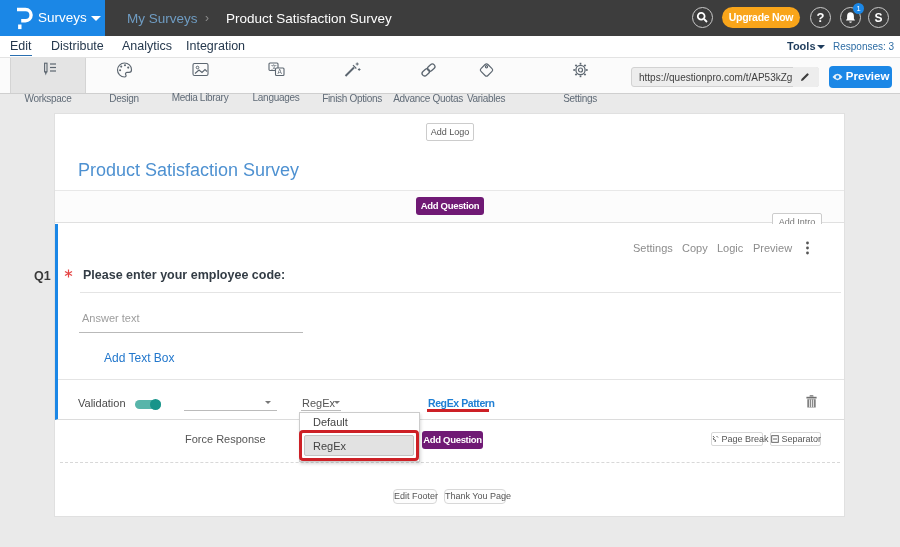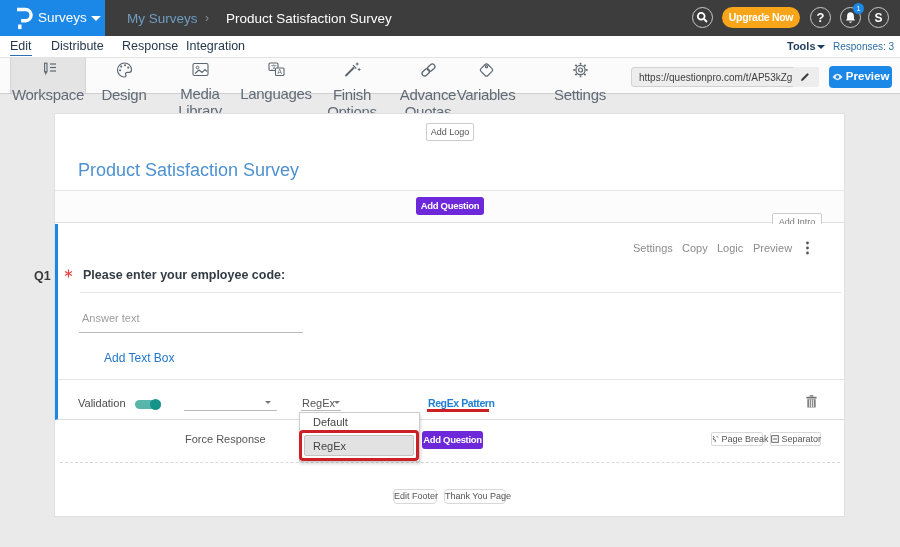--- a/index.html
+++ b/index.html
@@ -22,30 +22,30 @@
   #navrow { left:0; top:36px; width:900px; height:22px; background:#fff; border-bottom:1px solid #e3e3e3; }
   .navitem { position:absolute; top:36px; height:22px; line-height:21px; font-size:12.5px; color:#25384d; }
   #toolsTxt { left:787px; font-weight:bold; font-size:11px; color:#1e3c5c; }
   #respTxt { left:833px; color:#2e6da4; font-size:10px; }
 
   
   #toolbar { left:0; top:58px; width:900px; height:36px; background:#fbfbfb; border-bottom:1px solid #cfcfcf; }
   .tbtab { position:absolute; top:58px; width:76px; height:35px; text-align:center; }
   .tbtab.sel { background:#e4e4e4; border-left:1px solid #d4d4d4; border-right:1px solid #d4d4d4; }
   .tbtab svg { margin-top:4px; }
-  .tblabel { font-size:15px; color:#606b77; margin-top:4px; letter-spacing:-0.3px; }
+  .tblabel { font-size:10px; color:#606b77; margin-top:11px; letter-spacing:-0.3px; }
   #urlbox { left:631px; top:67px; width:188px; height:20px; background:#ededed; border:1px solid #d2d2d2; border-radius:3px; font-size:10px; color:#3f3f3f; line-height:19px; padding-left:7px; padding-right:13px; white-space:nowrap; overflow:hidden; }
   #previewBtn { left:829px; top:66px; width:63px; height:22px; background:#1b87e6; border-radius:4px; color:#fff; font-size:11.5px; font-weight:bold; text-align:center; line-height:21px; }
 
   
   #card { left:54px; top:113px; width:791px; height:404px; background:#fff; border:1px solid #e0e0e0; }
   #addLogo { left:426px; top:123px; width:48px; height:18px; background:#fff; border:1px solid #ccc; border-radius:2px; font-size:9px; color:#555; text-align:center; line-height:17px; }
   #title { left:78px; top:160px; font-size:18px; color:#4e91d1; }
   #stripTop { left:55px; top:190px; width:789px; height:33px; background:#fcfcfc; border-top:1px solid #e8e8e8; border-bottom:1px solid #e0e0e0; }
-  .btnBlue { background:#6d28d9; border-radius:3px; color:#fff; font-size:9.5px; font-weight:bold; text-align:center; white-space:nowrap; letter-spacing:-0.3px; }
+  .btnBlue { background:#701a75; border-radius:3px; color:#fff; font-size:9.5px; font-weight:bold; text-align:center; white-space:nowrap; letter-spacing:-0.3px; }
   #addQ1 { left:416px; top:197px; width:68px; height:18px; line-height:18px; }
   #addIntro { left:772px; top:213px; width:50px; height:18px; background:#fff; border:1px solid #ccc; border-radius:2px; font-size:9px; color:#777; text-align:center; line-height:16px; }
 
   
   #qblock { left:55px; top:224px; width:789px; height:196px; background:#fff; border-left:3px solid #1b87e6; border-bottom:1px solid #dcdcdc; }
   .qctrl { position:absolute; top:242px; font-size:11px; color:#8c8c8c; }
   #qtext { left:83px; top:268px; font-size:12.5px; font-weight:bold; color:#333c45; }
   #qhr { left:80px; top:292px; width:761px; height:1px; background:#e4e4e4; }
   #ansTxt { left:82px; top:312px; font-size:11px; color:#9d9d9d; }
   #ansLine { left:79px; top:332px; width:224px; height:1px; background:#b9b9b9; }
@@ -101,21 +101,21 @@
 <svg class="abs" style="left:844px;top:11px" width="13" height="13" viewBox="0 0 13 13">
   <path d="M6.5 1.2 C4.3 1.2 3.1 2.8 3.1 5 L3.1 7.5 L2 9.4 L11 9.4 L9.9 7.5 L9.9 5 C9.9 2.8 8.7 1.2 6.5 1.2 Z" fill="#fff"></path>
   <path d="M5.2 10.4 a1.3 1.3 0 0 0 2.6 0 Z" fill="#fff"></path>
 </svg>
 <div class="abs" style="left:853px;top:3px;width:11px;height:11px;background:#1b87e6;border-radius:50%;color:#fff;font-size:7.5px;text-align:center;line-height:11px;">1</div>
 <div class="abs circBtn" style="left:868px;font-size:12px;font-weight:bold;line-height:20px;">S</div>
 
 <div class="abs" id="navrow"></div>
 <div class="navitem" style="left:10px;border-bottom:1px solid #2a6fb0;height:20px;">Edit</div>
 <div class="navitem" style="left:51px;">Distribute</div>
-<div class="navitem" style="left:122px;">Response</div>
+<div class="navitem" style="left:122px;">Analytics</div>
 <div class="navitem" style="left:186px;">Integration</div>
 <div class="navitem" id="toolsTxt">Tools</div>
 <div class="abs caret-dn" style="left:817px;top:45px;border-left-width:4px;border-right-width:4px;border-top-width:4px;border-top-color:#1e3c5c;"></div>
 <div class="navitem" id="respTxt">Responses: 3</div>
 
 <div class="abs" id="toolbar"></div>
 <div class="tbtab sel" style="left:10px;">
   <svg width="17" height="16" viewBox="0 0 17 16">
     <g stroke="#5c6670" fill="none">
       <rect x="4.6" y="1.2" width="2.4" height="8.6" stroke-width="1.1"></rect>

